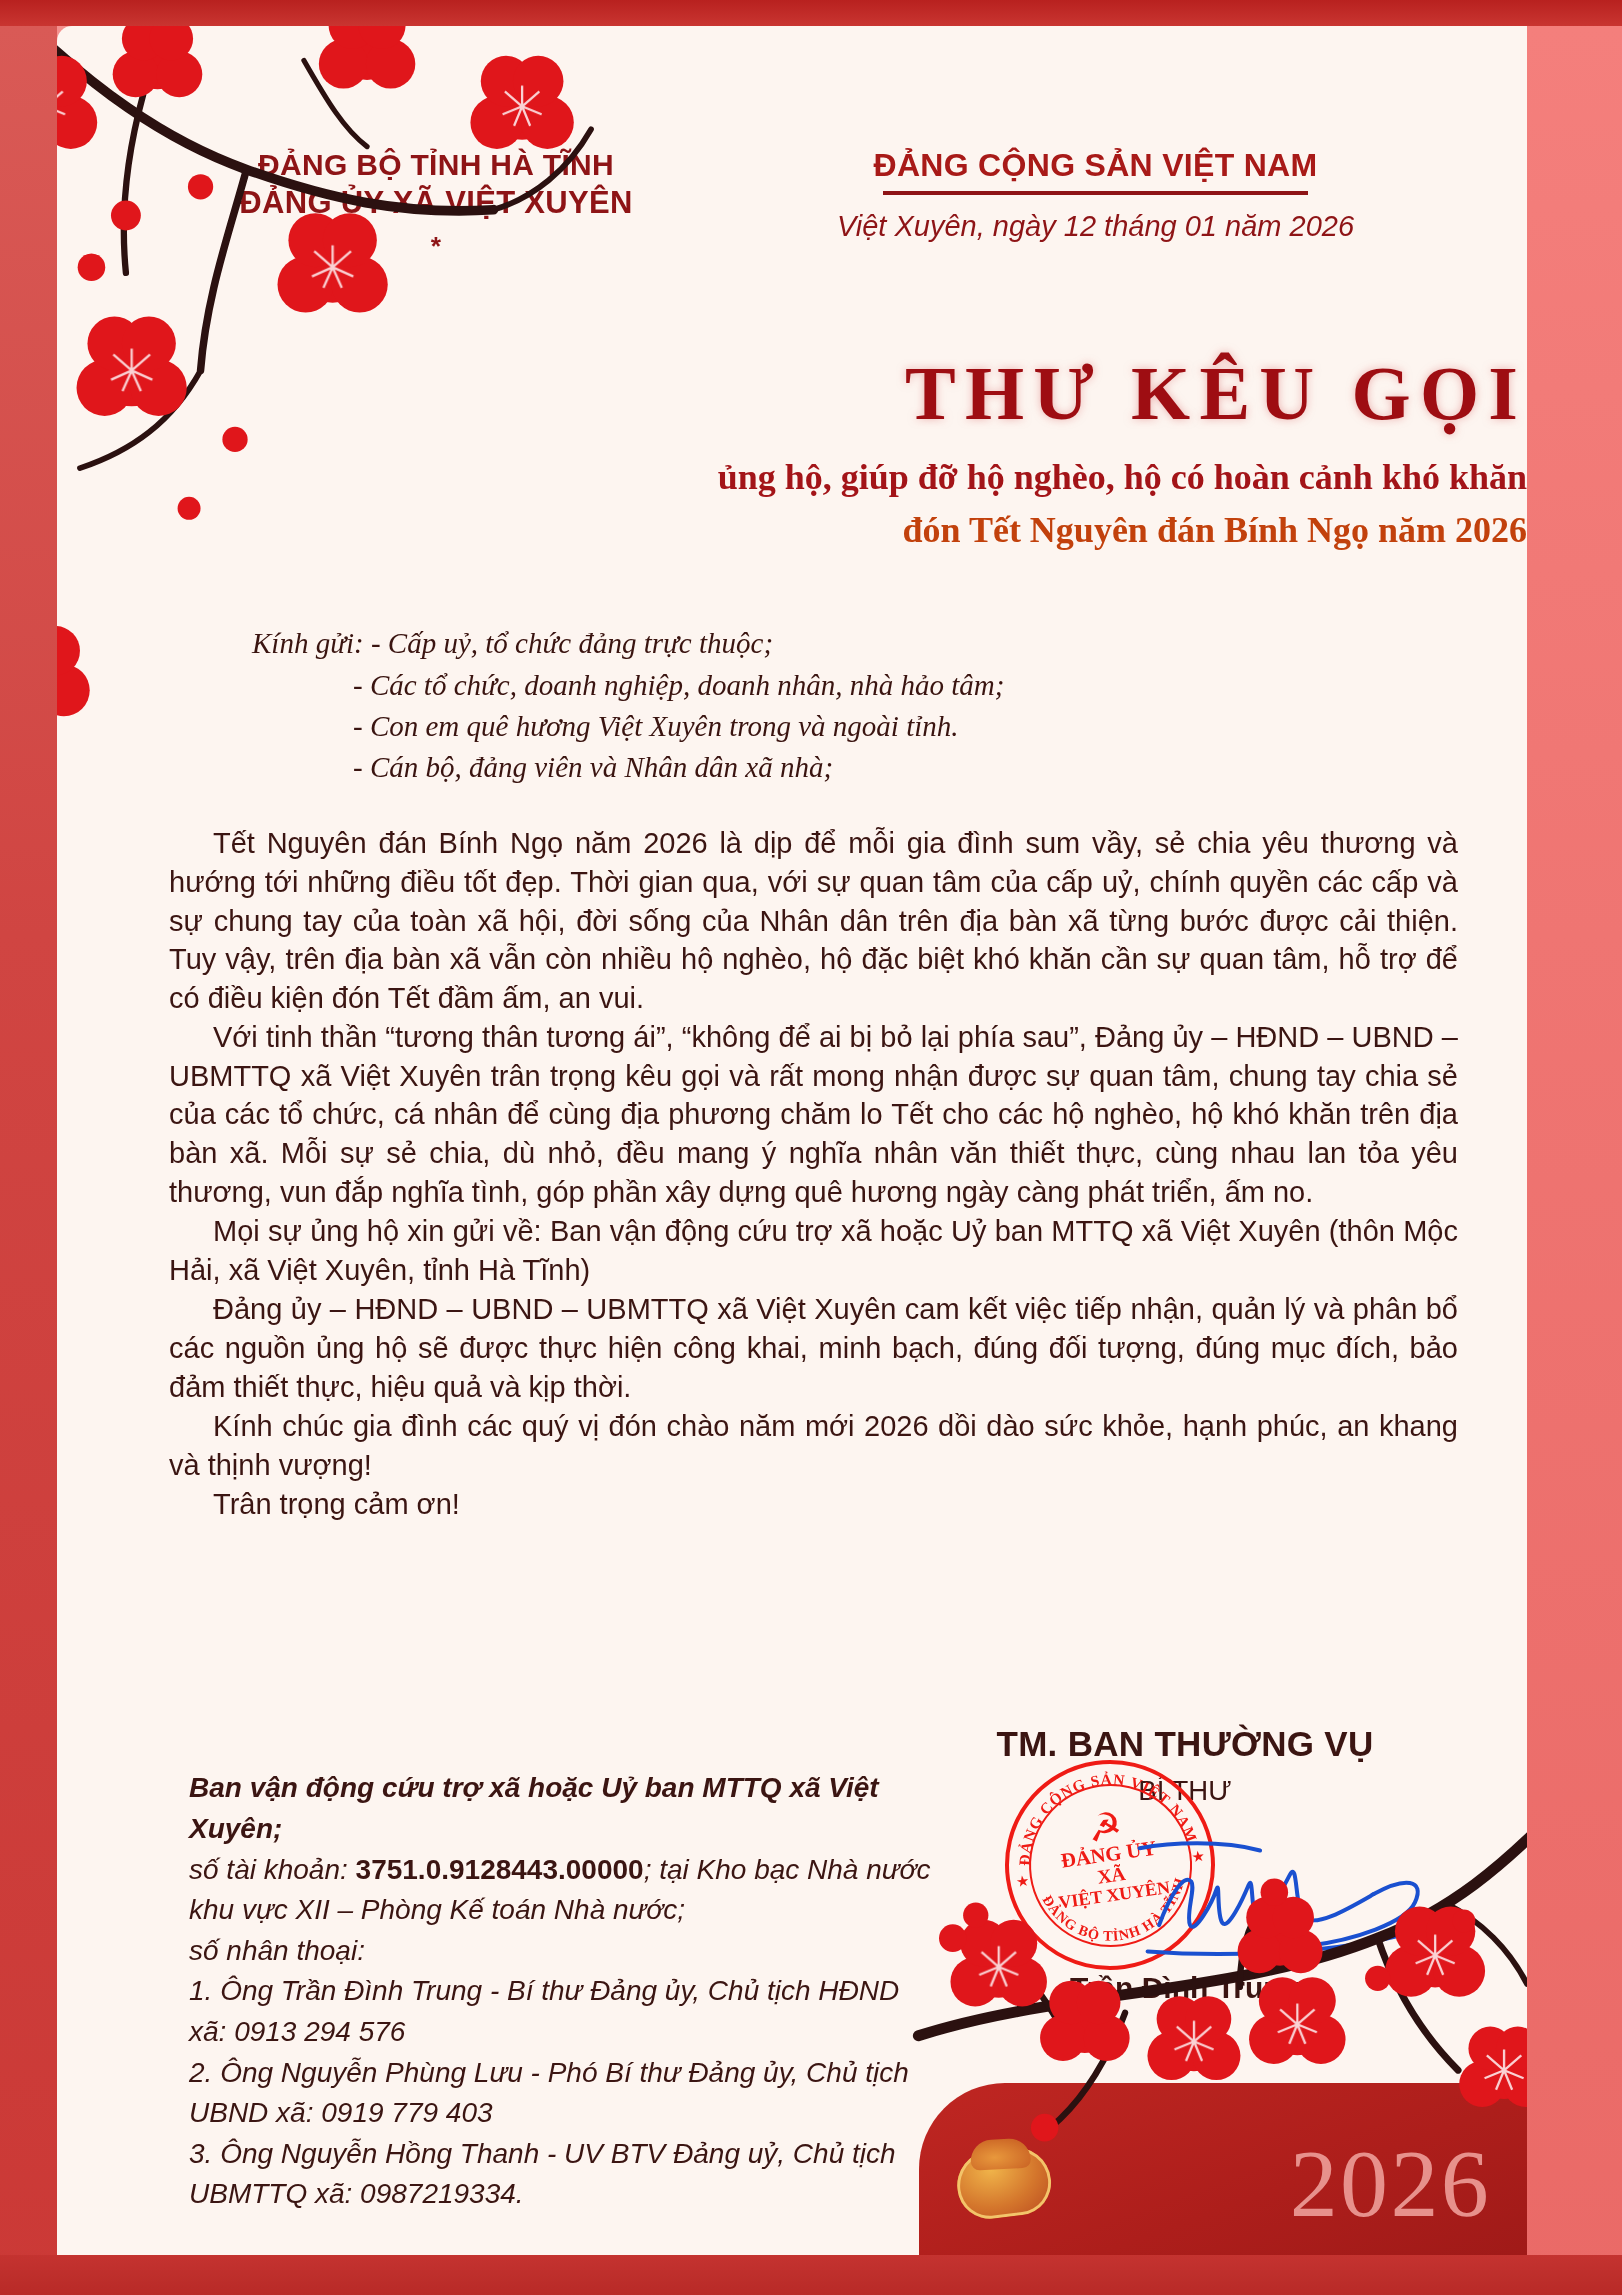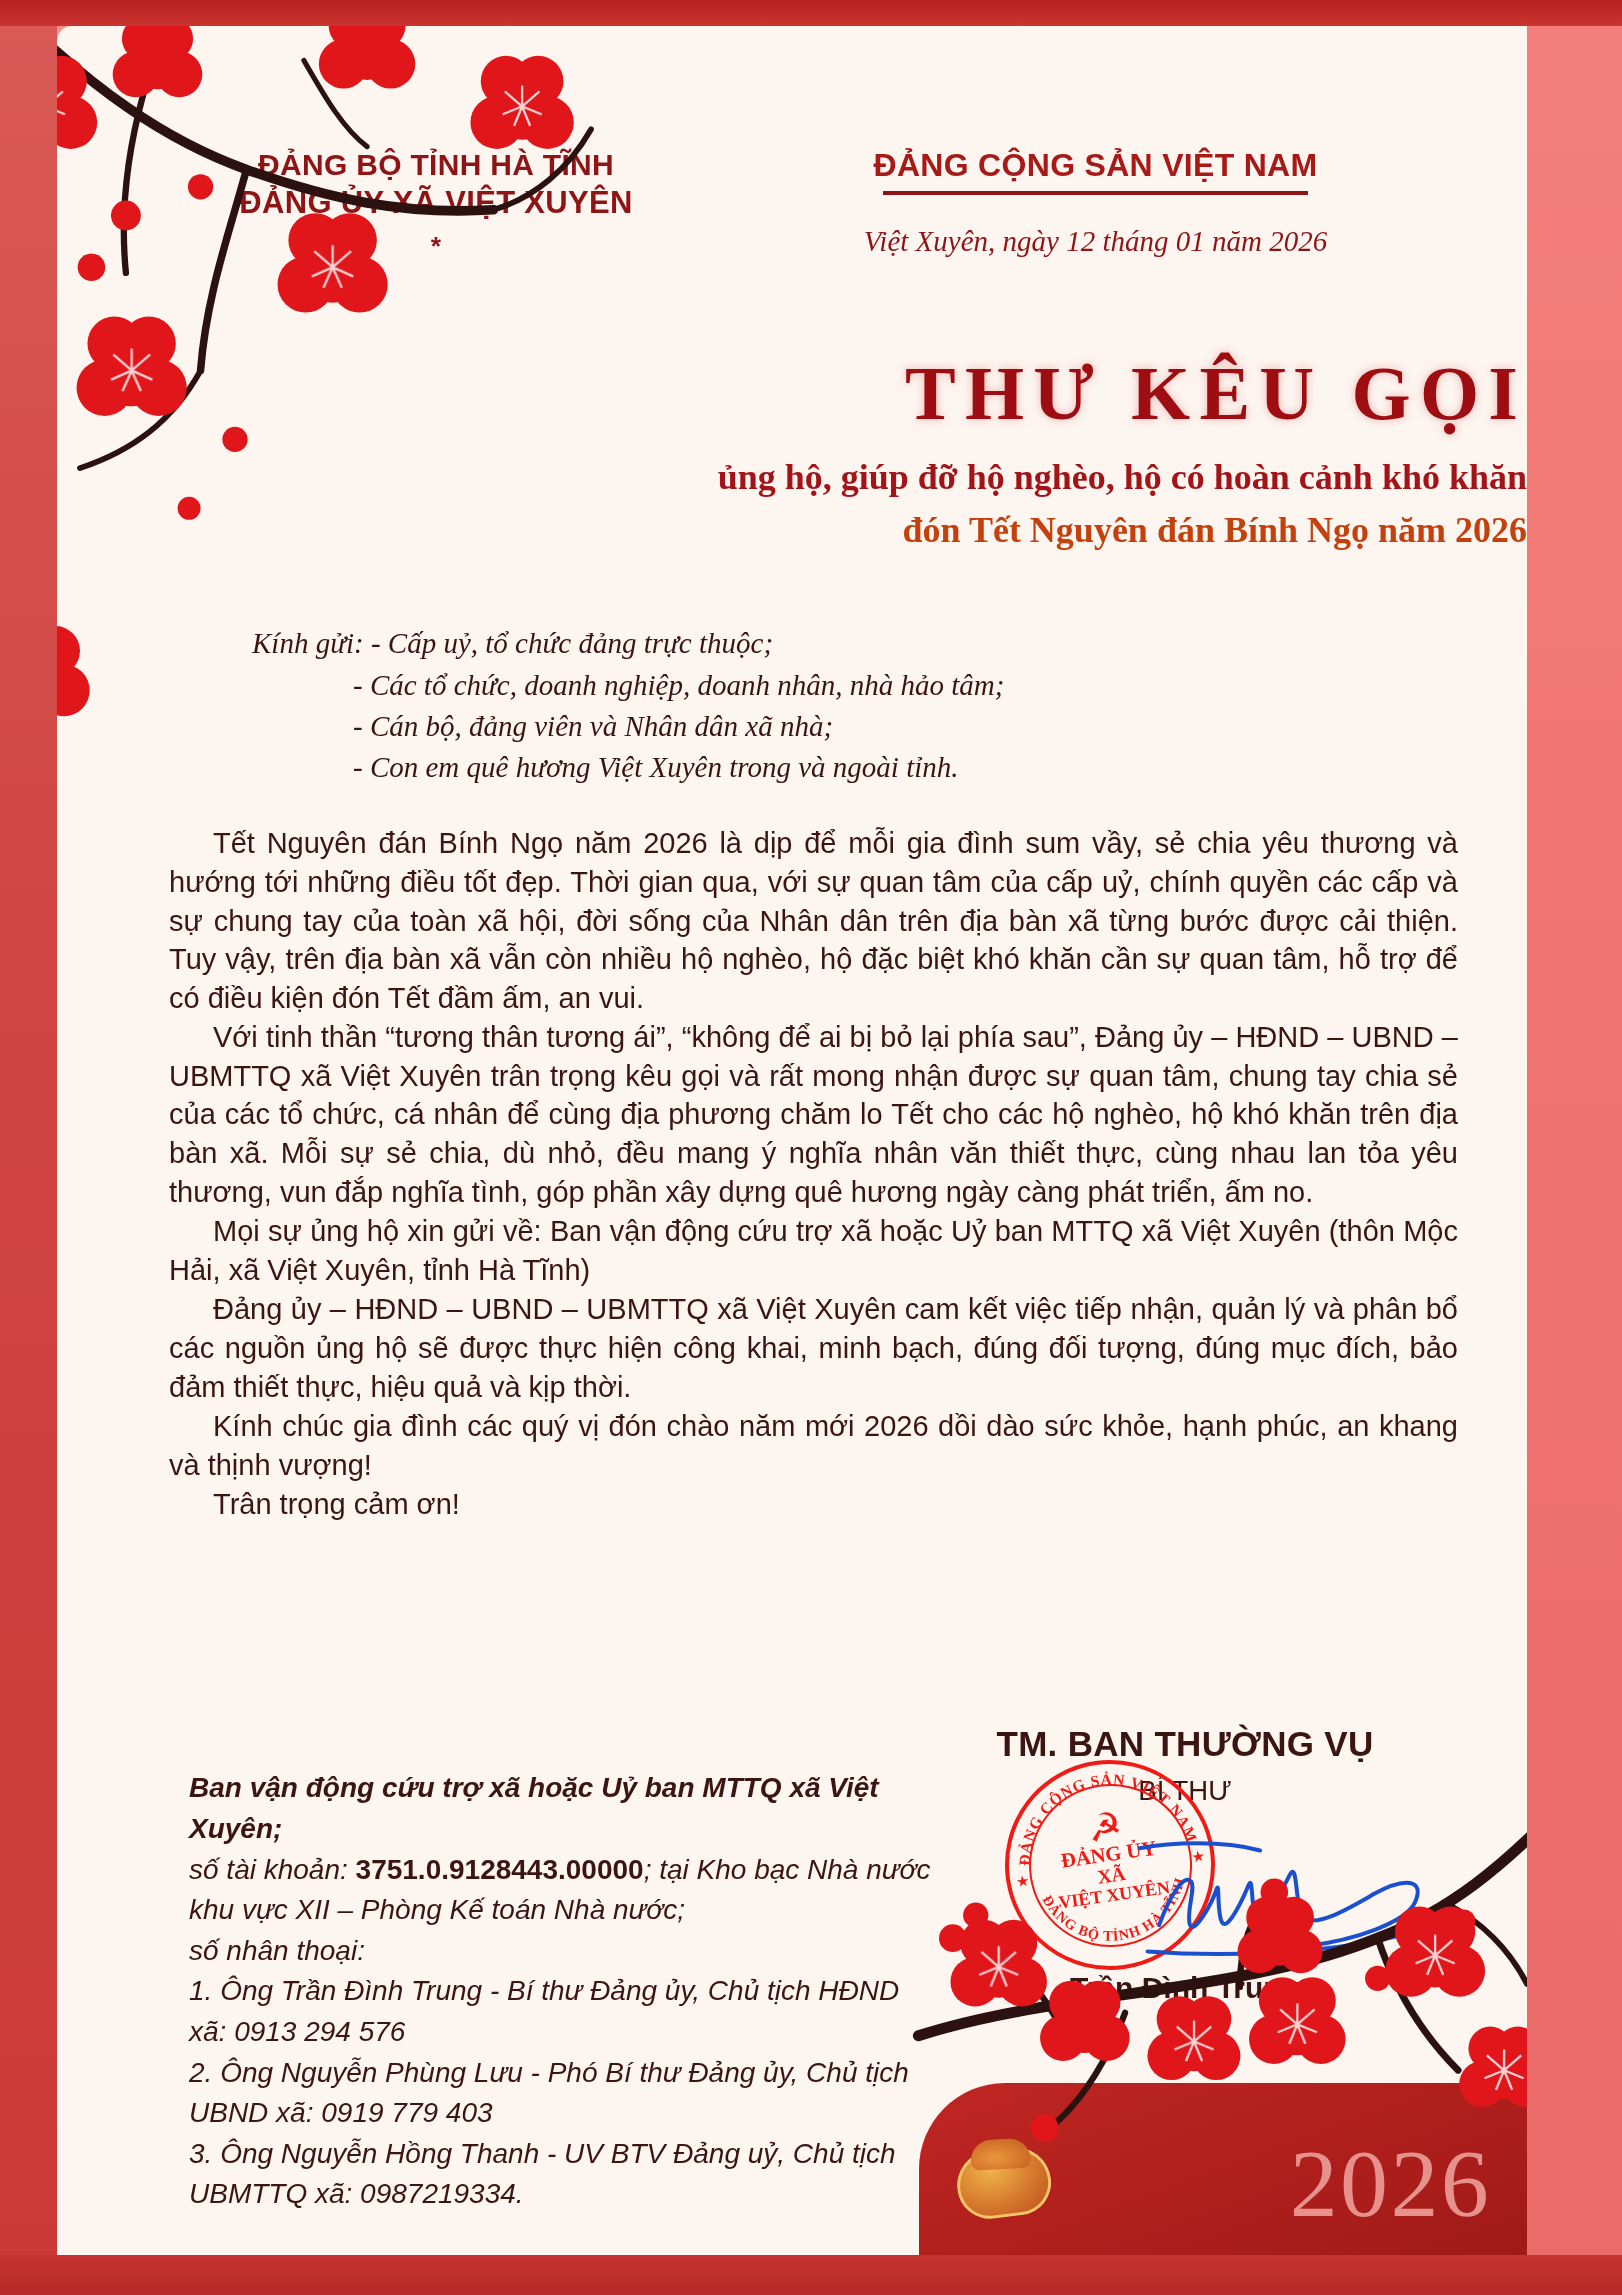--- a/index.html
+++ b/index.html
@@ -50,21 +50,21 @@
   .hdr-left{position:absolute;left:121px;top:0;width:516px;text-align:center;}
   .hdr-right{position:absolute;left:700px;top:0;width:677px;text-align:center;}
   .org1{font-family:"Liberation Sans", sans-serif;font-size:30px;font-weight:700;
         color:#8e1416;letter-spacing:0.3px;line-height:1.22;}
   .org2{font-family:"Liberation Sans", sans-serif;font-size:31px;font-weight:700;
         color:#8e1416;letter-spacing:0.3px;line-height:1.22;}
   .star{font-size:26.4px;color:#8e1416;font-weight:700;margin-top:9.2px;}
   .nation{font-family:"Liberation Sans", sans-serif;font-size:32px;font-weight:700;
         color:#a81a18;letter-spacing:0.3px;}
   .nation-rule{width:425px;height:3.4px;background:#8e1416;margin:6.9px auto 0;}
-  .datum{margin-top:30px;font-family:Liberation Serif, serif;font-style:italic;
+  .datum{margin-top:15px;font-family:Liberation Sans, sans-serif;font-style:italic;
         font-size:29px;color:#8e1416;}
 
   
   .ttl-wrap{position:absolute;top:328px;left:0;right:0;text-align:right;}
   .ttl-main{font-family:"Liberation Serif", serif;font-size:76px;font-weight:700;
      color:#9e0d12;letter-spacing:9.2px;line-height:1.05;
      text-shadow:0 0 8px rgba(220,120,120,.55);}
   .ttl-sub1{font-family:"Liberation Serif", serif;font-size:36px;font-weight:700;
      color:#a31418;margin-top:19.5px;line-height:1.3;}
   .ttl-sub2{font-family:"Liberation Serif", serif;font-size:36px;font-weight:700;
@@ -155,22 +155,22 @@
     <div class="ttl-sub1">ủng hộ, giúp đỡ hộ nghèo, hộ có hoàn cảnh khó khăn</div>
     <div class="ttl-sub2">đón Tết Nguyên đán Bính Ngọ năm 2026</div>
   </div>
 
   <div class="recips">
     <div class="r0">
       <span>Kính gửi:</span>
       <span>- Cấp uỷ, tổ chức đảng trực thuộc;</span>
     </div>
     <div class="rN">- Các tổ chức, doanh nghiệp, doanh nhân, nhà hảo tâm;</div>
+    <div class="rN">- Con em quê hương Việt Xuyên trong và ngoài tỉnh.</div>
     <div class="rN">- Cán bộ, đảng viên và Nhân dân xã nhà;</div>
-    <div class="rN">- Con em quê hương Việt Xuyên trong và ngoài tỉnh.</div>
   </div>
 
   <div class="body">
     <p>Tết Nguyên đán Bính Ngọ năm 2026 là dịp để mỗi gia đình sum vầy, sẻ chia yêu thương và hướng tới những điều tốt đẹp. Thời gian qua, với sự quan tâm của cấp uỷ, chính quyền các cấp và sự chung tay của toàn xã hội, đời sống của Nhân dân trên địa bàn xã từng bước được cải thiện. Tuy vậy, trên địa bàn xã vẫn còn nhiều hộ nghèo, hộ đặc biệt khó khăn cần sự quan tâm, hỗ trợ để có điều kiện đón Tết đầm ấm, an vui.</p>
     <p>Với tinh thần “tương thân tương ái”, “không để ai bị bỏ lại phía sau”, Đảng ủy – HĐND – UBND – UBMTTQ xã Việt Xuyên trân trọng kêu gọi và rất mong nhận được sự quan tâm, chung tay chia sẻ của các tổ chức, cá nhân để cùng địa phương chăm lo Tết cho các hộ nghèo, hộ khó khăn trên địa bàn xã. Mỗi sự sẻ chia, dù nhỏ, đều mang ý nghĩa nhân văn thiết thực, cùng nhau lan tỏa yêu thương, vun đắp nghĩa tình, góp phần xây dựng quê hương ngày càng phát triển, ấm no.</p>
     <p>Mọi sự ủng hộ xin gửi về: Ban vận động cứu trợ xã hoặc Uỷ ban MTTQ xã Việt Xuyên (thôn Mộc Hải, xã Việt Xuyên, tỉnh Hà Tĩnh)</p>
     <p>Đảng ủy – HĐND – UBND – UBMTTQ xã Việt Xuyên cam kết việc tiếp nhận, quản lý và phân bổ các nguồn ủng hộ sẽ được thực hiện công khai, minh bạch, đúng đối tượng, đúng mục đích, bảo đảm thiết thực, hiệu quả và kịp thời.</p>
     <p>Kính chúc gia đình các quý vị đón chào năm mới 2026 dồi dào sức khỏe, hạnh phúc, an khang và thịnh vượng!</p>
     <p>Trân trọng cảm ơn!</p>
   </div>

